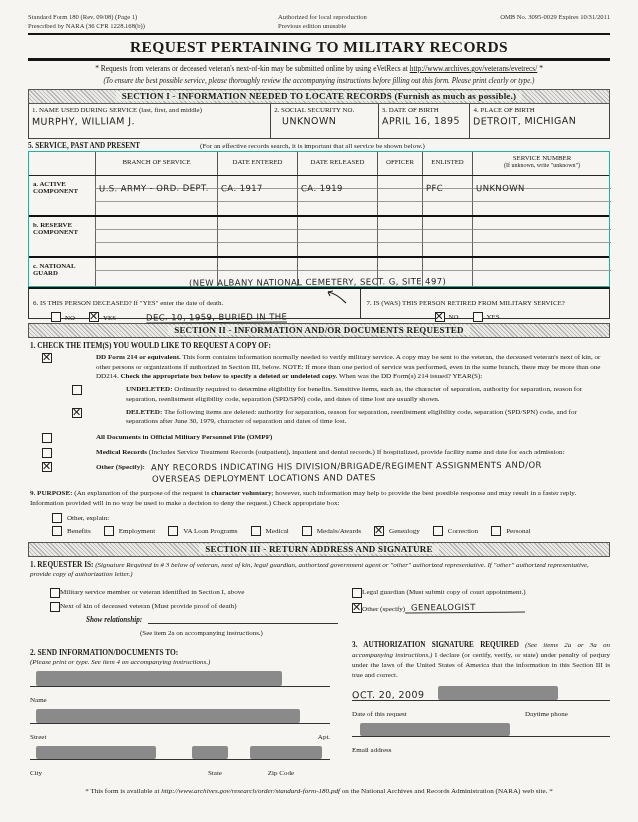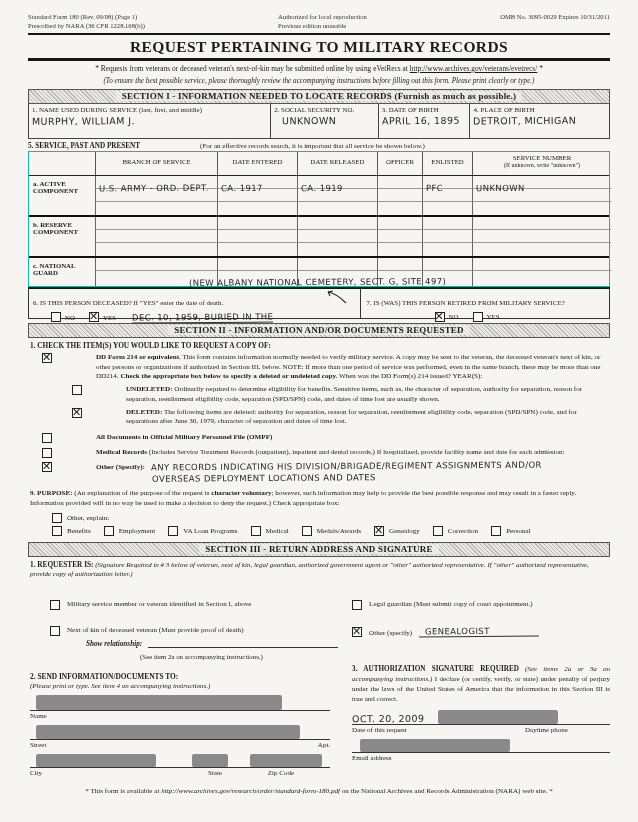--- a/index.html
+++ b/index.html
@@ -92,29 +92,29 @@
   .purpose-opts { display:flex; flex-wrap:wrap; margin:3px 0 0 24px; column-gap:13px; row-gap:3px; font-size:7.1px; }
   .purpose-opts .cbrow { margin-right:0; gap:5px; }
 
   
   .req { font-size:7px; line-height:1.4; margin:3px 0 0 2px; }
   .req .b { font-weight:bold; font-size:7.3px; }
   .req .i { font-style:italic; }
   .cols2 { display:flex; margin-top:4px; }
   .colL { width:55%; padding-left:22px; }
   .colR { width:45%; padding-left:4px; }
-  .optline { display:flex; gap:7px; margin-top:16px; font-size:7.1px; align-items:flex-start; }
+  .optline { display:flex; margin-top:4px; font-size:7.1px; align-items:flex-start; }
   .showrel { font-weight:bold; font-style:italic; font-size:7.2px; margin:4px 0 0 36px; display:flex; align-items:flex-end; gap:6px; }
   .showrel .line { width:190px; }
   .seeitem { font-size:6.9px; margin:5px 0 0 90px; }
   .sendto { font-weight:bold; font-size:7.4px; margin-top:8px; }
   .sendto-i { font-style:italic; font-size:7px; margin-top:1px; }
   .fldline { margin-top:5px; }
   .fldline .line { display:block; }
-  .fldline .cap { font-size:7px; display:flex; justify-content:space-between; padding-top:1px; }
+  .fldline .cap { font-size:7px; display:flex; justify-content:space-between; padding-top:9px; }
   .auth { font-size:7px; line-height:1.42; text-align:justify; }
   .auth .b { font-weight:bold; font-size:7.2px; }
   .auth .i { font-style:italic; }
   .sigline { text-align:center; font-size:7.2px; padding-top:1px; }
   .citystate { display:flex; gap:8px; }
   .footer { font-size:7.1px; text-align:center; margin-top:10px; }
   .footer .i { font-style:italic; }
 </style>
 </head>
 <body>
@@ -251,21 +251,21 @@
       </svg>
       <div class="opts">
         <span class="cbrow">
             <span class="cb"></span>
             <span class="lbl">NO</span>
           </span>
         <span class="cbrow">
             <span class="cb checked"></span>
             <span class="lbl">YES</span>
           </span>
-        <span class="hw small line" style="margin-left:2px">DEC. 10, 1959, BURIED IN THE</span>
+        <span class="hw small line" style="margin-left:16px">DEC. 10, 1959, BURIED IN THE</span>
       </div>
     </div>
     <div class="qb">
       <span class="lbl">7.  IS (WAS) THIS PERSON RETIRED FROM MILITARY SERVICE?</span>
       <div class="opts" style="margin-left:68px">
         <span class="cbrow">
             <span class="cb checked"></span>
             <span class="lbl">NO</span>
           </span>
         <span class="cbrow">

